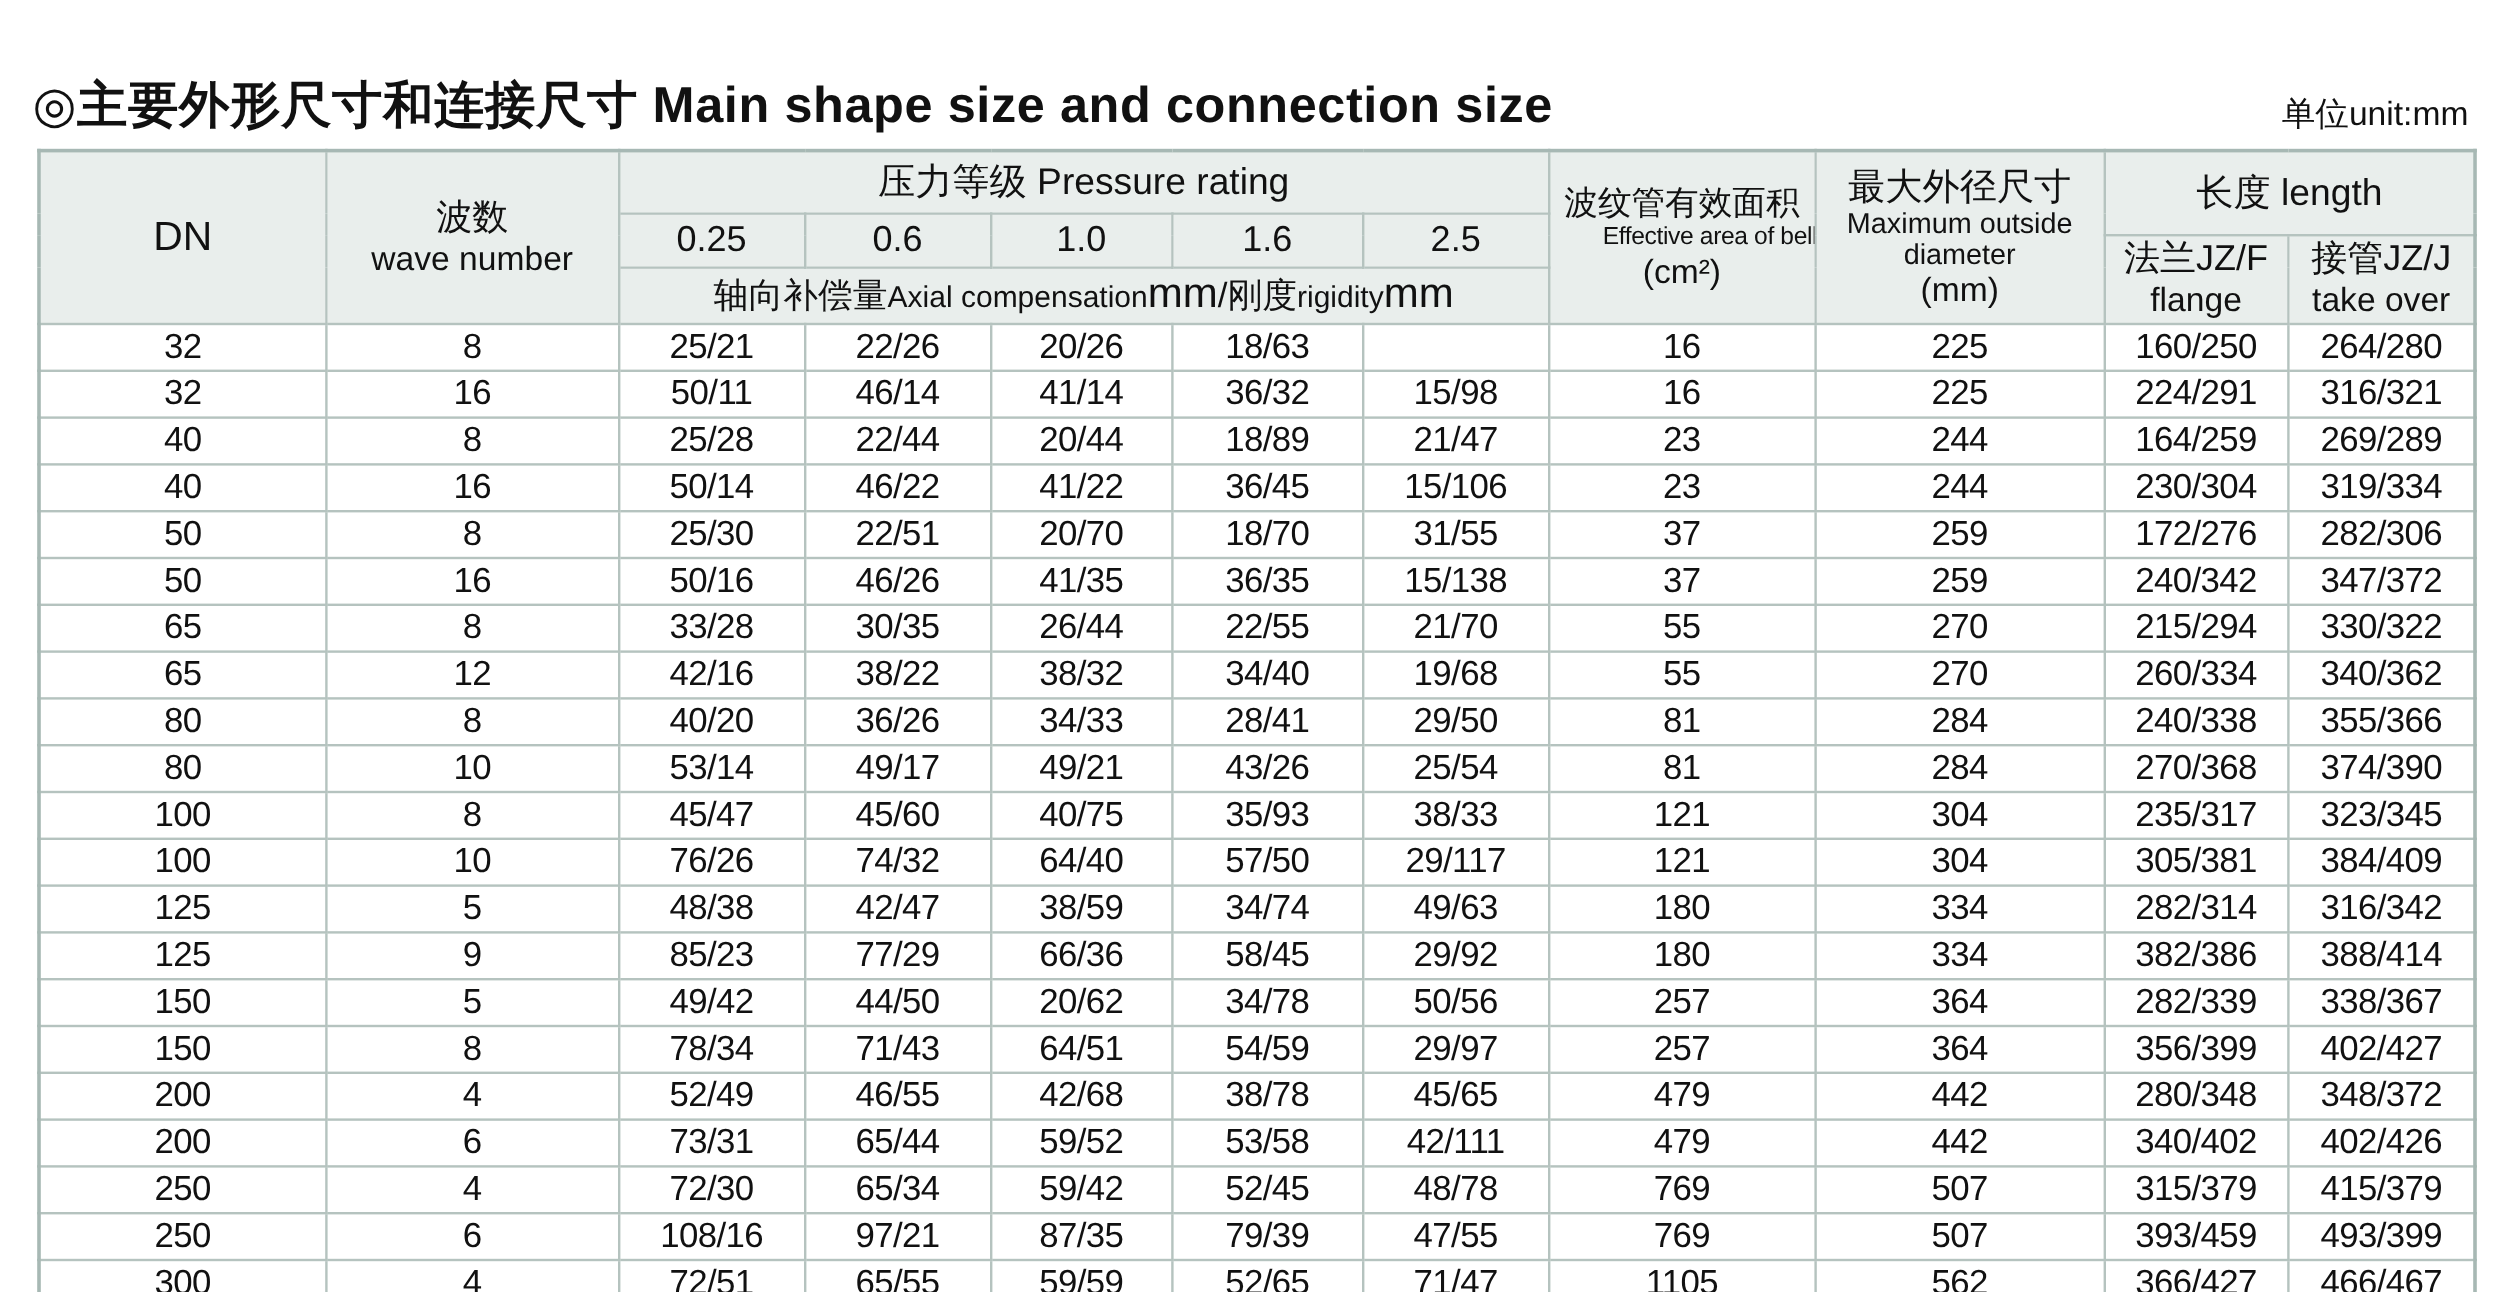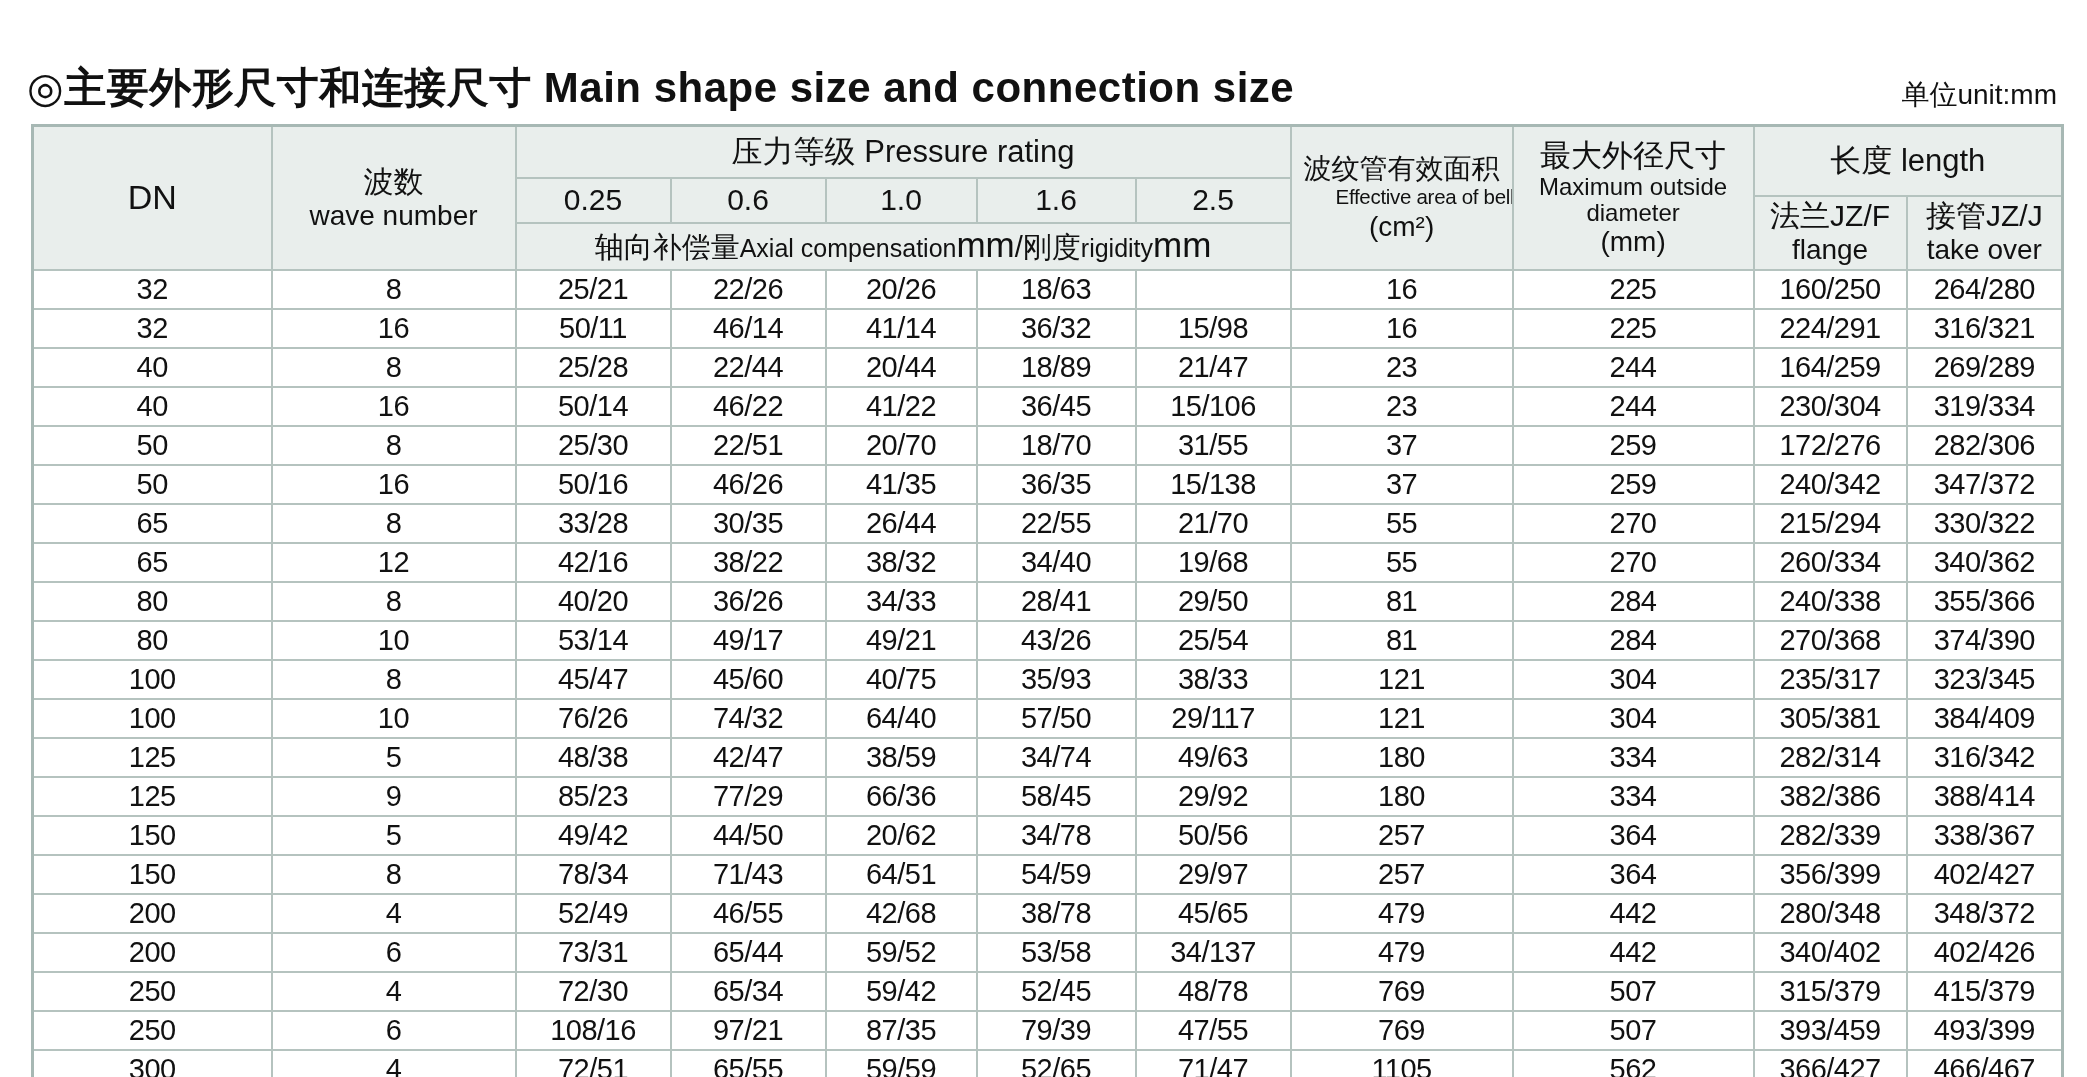--- a/index.html
+++ b/index.html
@@ -330,21 +330,21 @@
         <td>280/348</td>
         <td>348/372</td>
       </tr>
       <tr>
         <td>200</td>
         <td>6</td>
         <td>73/31</td>
         <td>65/44</td>
         <td>59/52</td>
         <td>53/58</td>
-        <td>34/137</td>
+        <td>42/111</td>
         <td>479</td>
         <td>442</td>
         <td>340/402</td>
         <td>402/426</td>
       </tr>
       <tr>
         <td>250</td>
         <td>4</td>
         <td>72/30</td>
         <td>65/34</td>

